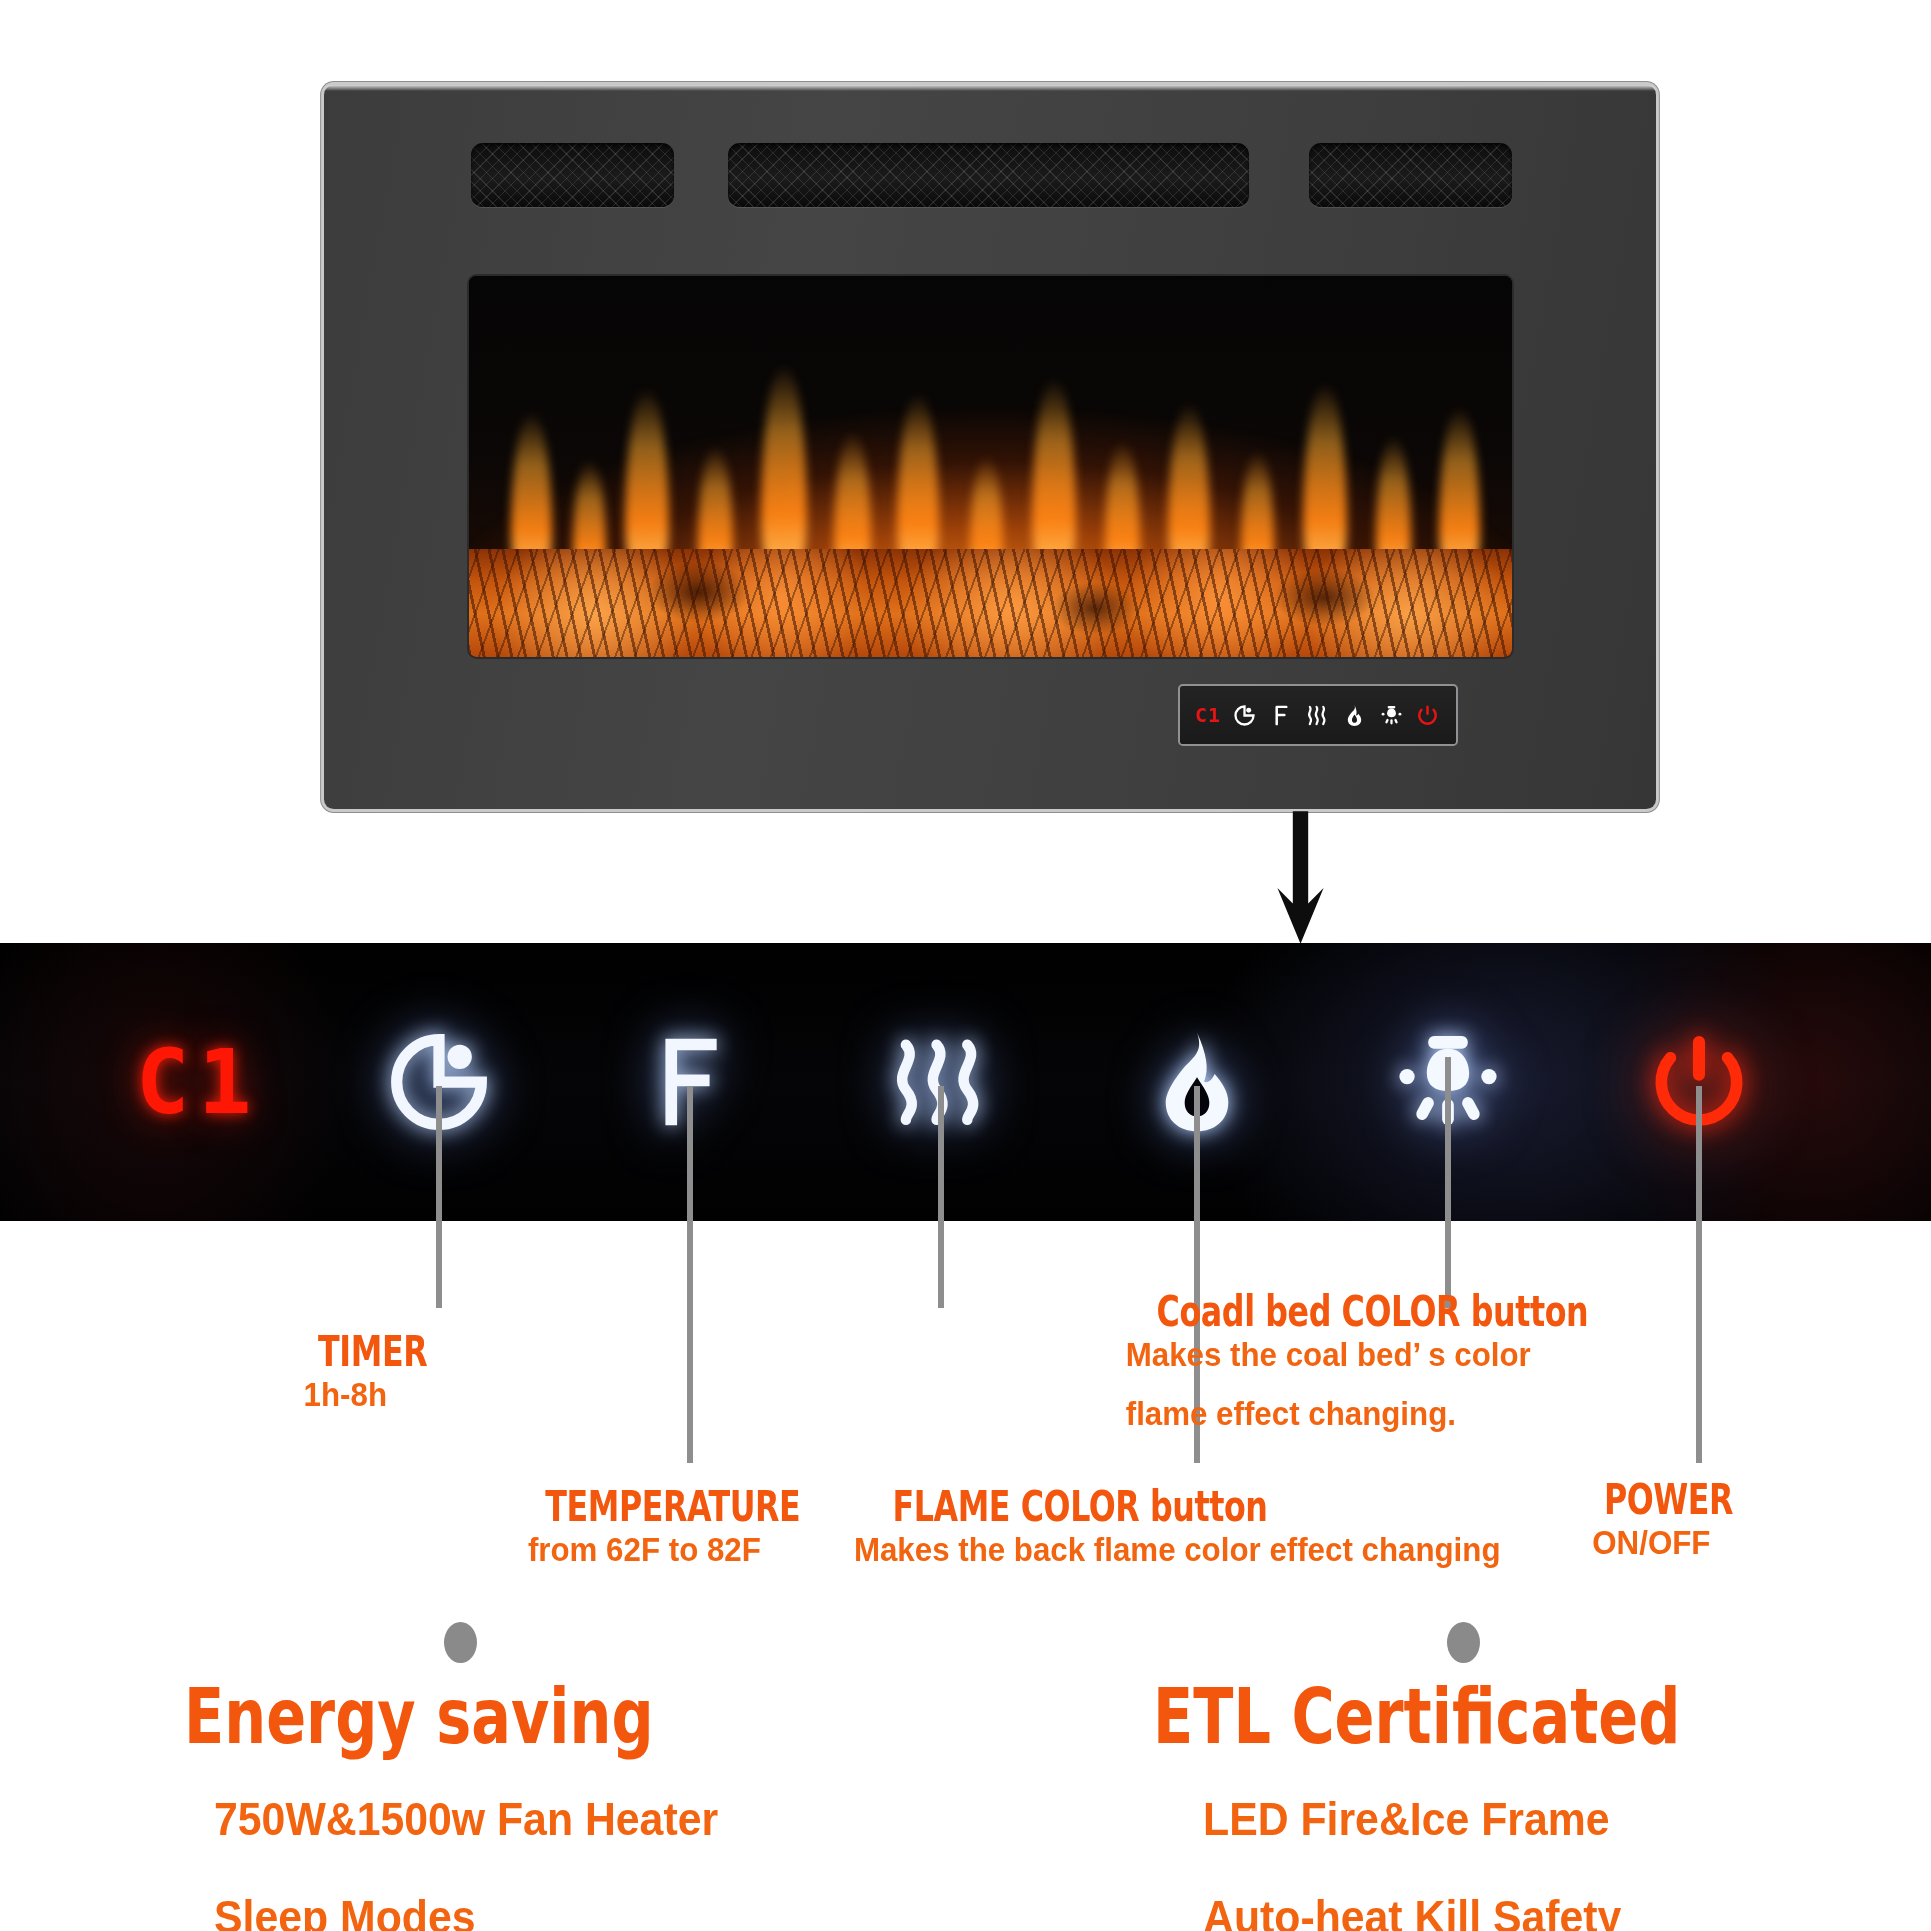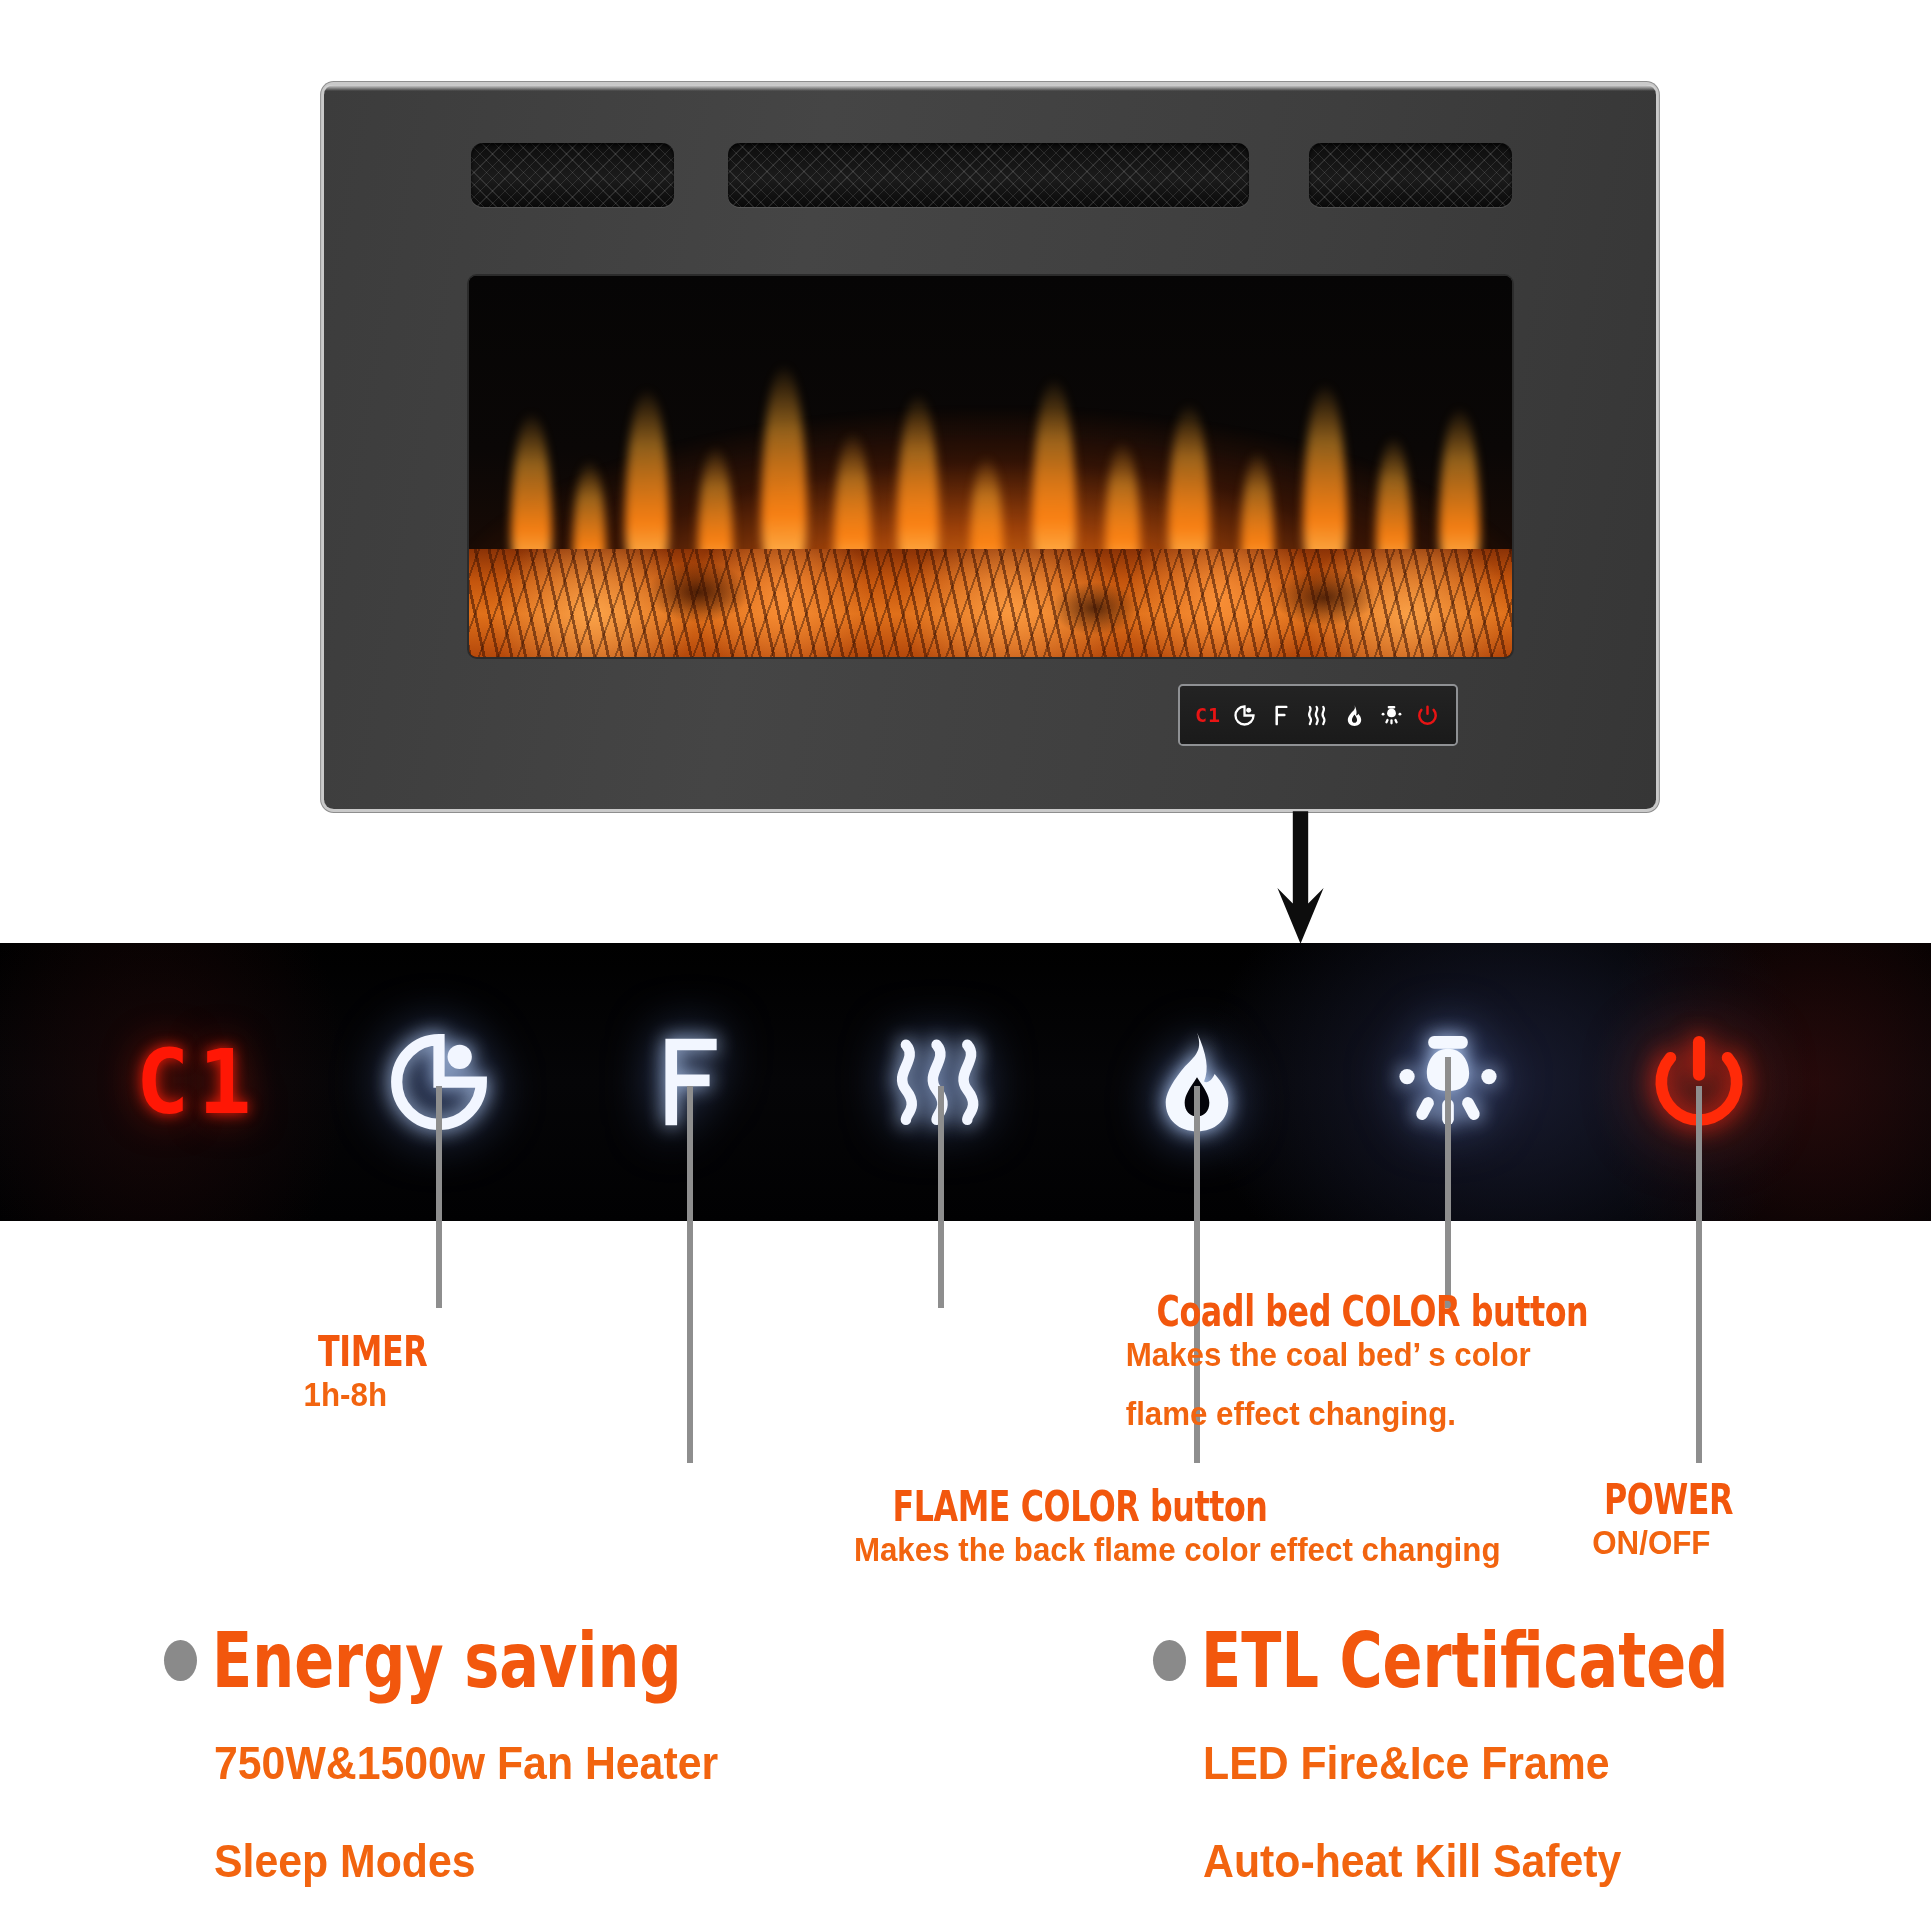--- a/index.html
+++ b/index.html
@@ -134,21 +134,21 @@
   }
   .lb-sub{
     font-family:"Liberation Sans",sans-serif;
     font-weight:bold;color:#f2640f;font-size:34px;line-height:1.22;
     white-space:nowrap;
     transform:scaleX(.92);transform-origin:center;
   }
 
   
   .feature{position:absolute;}
-  .feat-head{display:flex;align-items:center;gap:15.4px;}
+  .feat-head{display:flex;align-items:center;gap:15.4px;flex-direction:column;}
   .bullet{width:33px;height:41px;border-radius:50%;background:#8a8a8a;flex:none;}
   .feat-title{
     font-family:"DejaVu Sans Condensed","Liberation Sans Narrow","Liberation Sans",sans-serif;
     font-weight:bold;color:#f2570d;font-size:77px;line-height:1;
     white-space:nowrap;transform:scaleX(.85);transform-origin:left center;
   }
   .feat-line{
     font-family:"Liberation Sans",sans-serif;font-weight:bold;
     color:#f2640f;font-size:46px;white-space:nowrap;
     transform:scaleX(.93);transform-origin:left center;
@@ -301,20 +301,24 @@
   <div class="conn" style="left:938px;top:1086px;height:222px;"></div>
   <div class="conn" style="left:1194px;top:1086px;height:377px;"></div>
   <div class="conn" style="left:1445px;top:1057px;height:251px;"></div>
   <div class="conn" style="left:1696px;top:1086px;height:377px;"></div>
 
   <div class="label-block" style="left:292px;top:1330px;width:290px;">
     <div class="lb-title">TIMER</div>
     <div class="lb-sub">1h-8h</div>
   </div>
 
+  <div class="label-block" style="left:514px;top:1485px;width:348px;">
+    <div class="lb-title">TEMPERATURE</div>
+    <div class="lb-sub">from 62F to 82F</div>
+  </div>
 
 
   <div class="label-block" style="left:823px;top:1485px;width:772px;">
     <div class="lb-title">FLAME COLOR button</div>
     <div class="lb-sub">Makes the back  flame  color effect changing</div>
   </div>
 
   <div class="label-block" style="left:1101px;top:1290px;width:618px;">
     <div class="lb-title">Coadl bed COLOR button</div>
     <div class="lb-sub">Makes the coal bed’  s color</div>

